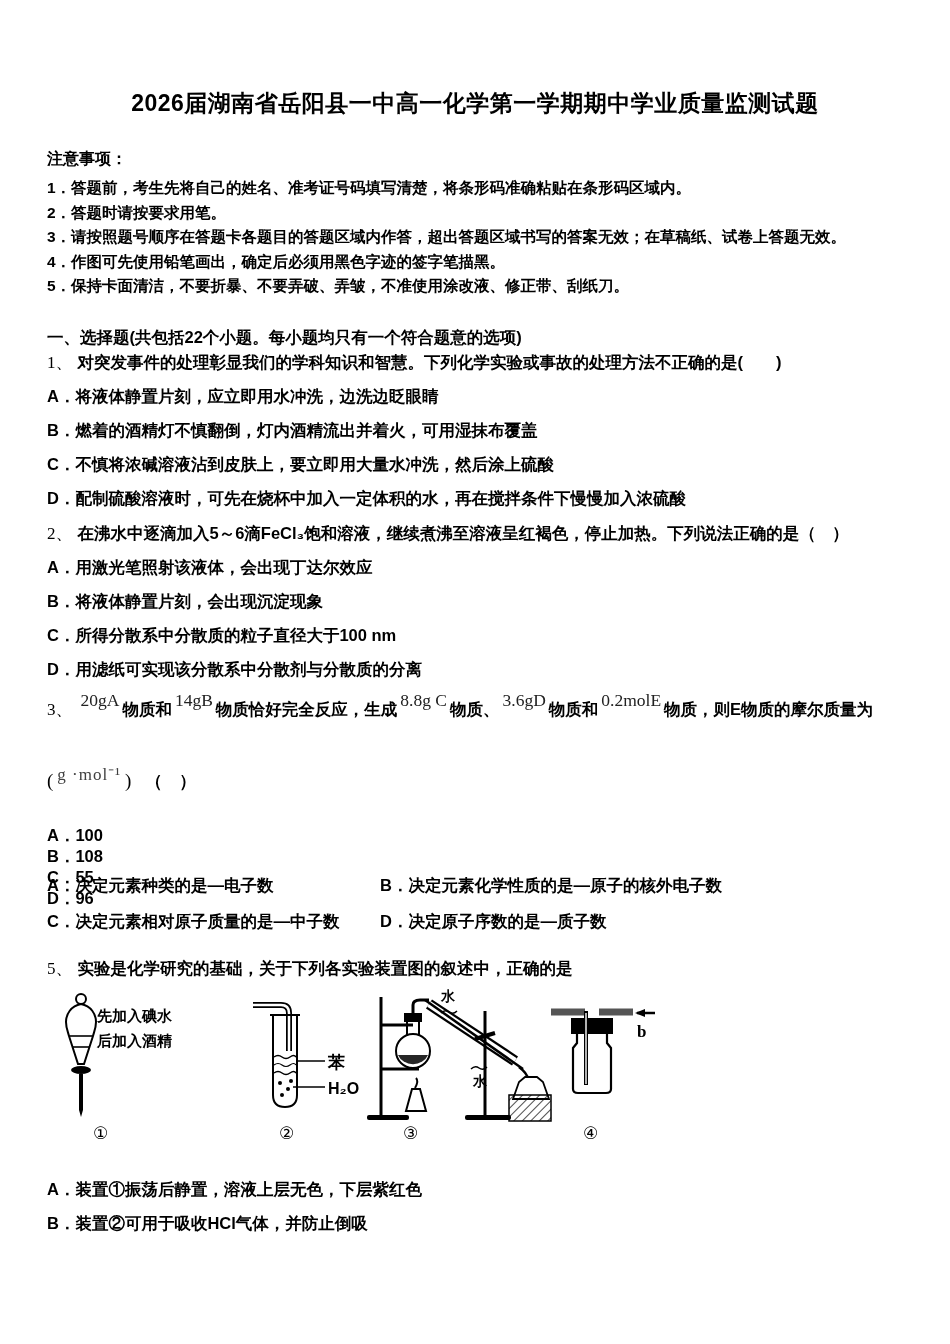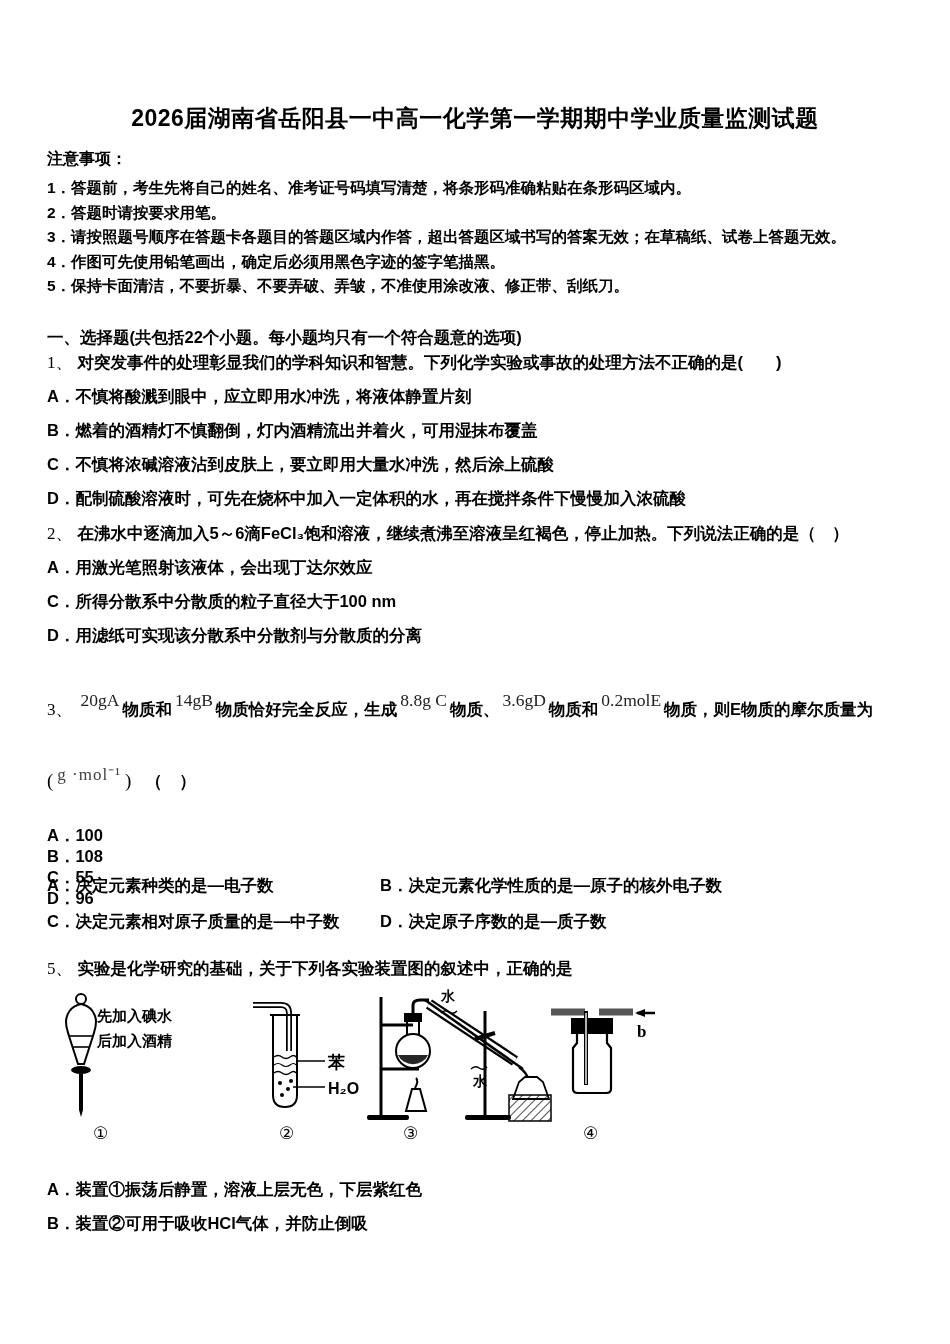--- a/index.html
+++ b/index.html
@@ -1,20 +1,20 @@
 <!DOCTYPE html>
 <html><head>
 <meta charset="utf-8">
 <style>
   * { margin:0; padding:0; box-sizing:border-box; }
   html,body { background:#ffffff; }
   body { width:950px; height:1344px; font-family:"Liberation Sans",sans-serif; color:#000; position:relative; overflow:hidden; }
   .page { position:absolute; left:0; top:0; width:950px; height:1344px; background:#fff; }
   .blk { position:absolute; left:47px; right:42px; }
-  .title { left:0; right:0; top:103px; text-align:center; font-size:23px; font-weight:bold; letter-spacing:0.5px; }
+  .title { left:0; right:0; top:88px; text-align:center; font-size:23px; font-weight:bold; letter-spacing:0.5px; }
   .notice { top:147px; }
   .notice-heading { font-size:16px; font-weight:bold; line-height:24px; margin-bottom:5px; }
   .notice-item { font-size:15.5px; font-weight:bold; line-height:24.5px; white-space:nowrap; }
   .section-heading { top:327px; font-size:16.5px; font-weight:bold; white-space:nowrap; }
   .q-line { font-size:16.5px; font-weight:bold; line-height:21px; white-space:nowrap; }
   .q-num { font-family:"Liberation Serif",serif; font-weight:normal; font-size:17px; padding-right:5px; }
   .opt { font-size:16.5px; font-weight:bold; line-height:21px; margin-top:13px; white-space:nowrap; }
   .q1 { top:352px; } .q2 { top:523px; } .q3 { top:692px; } .q4 { top:860px; } .q5 { top:958px; }
   .q3-line { line-height:34px; }
   .formula { font-family:"Liberation Serif",serif; font-weight:normal; font-size:17.5px; position:relative; top:-9px; padding:0 3px; color:#222; }
@@ -49,31 +49,32 @@
     <div class="notice-item">4．作图可先使用铅笔画出，确定后必须用黑色字迹的签字笔描黑。</div>
     <div class="notice-item">5．保持卡面清洁，不要折暴、不要弄破、弄皱，不准使用涂改液、修正带、刮纸刀。</div>
   </div>
 
   <div class="blk section-heading">一、选择题(共包括22个小题。每小题均只有一个符合题意的选项)</div>
 
   <div class="blk q1">
     <div class="q-line">
       <span class="q-num">1、</span><span>对突发事件的处理彰显我们的学科知识和智慧。下列化学实验或事故的处理方法不正确的是(　　)</span>
     </div>
-    <div class="opt">A．不慎将酸溅到眼中，应立即用水冲洗，将液体静置片刻</div>
+    <div class="opt">A．将液体静置片刻，应立即用水冲洗，边洗边眨眼睛</div>
     <div class="opt">B．燃着的酒精灯不慎翻倒，灯内酒精流出并着火，可用湿抹布覆盖</div>
     <div class="opt">C．不慎将浓碱溶液沾到皮肤上，要立即用大量水冲洗，然后涂上硫酸</div>
     <div class="opt">D．配制硫酸溶液时，可先在烧杯中加入一定体积的水，再在搅拌条件下慢慢加入浓硫酸</div>
   </div>
 
   <div class="blk q2">
     <div class="q-line">
       <span class="q-num">2、</span><span>在沸水中逐滴加入5～6滴FeCl₃饱和溶液，继续煮沸至溶液呈红褐色，停止加热。下列说法正确的是（　）</span>
     </div>
     <div class="opt">A．用激光笔照射该液体，会出现丁达尔效应</div>
+    <div class="opt">B．将液体静置片刻，会出现沉淀现象</div>
     <div class="opt">C．所得分散系中分散质的粒子直径大于100 nm</div>
     <div class="opt">D．用滤纸可实现该分散系中分散剂与分散质的分离</div>
   </div>
 
   <div class="blk q3">
     <div class="q-line q3-line">
       <span class="q-num">3、</span><span class="formula">20gA</span><span>物质和</span><span class="formula">14gB</span><span>物质恰好完全反应，生成</span><span class="formula">8.8g C</span><span>物质、</span><span class="formula">3.6gD</span><span>物质和</span><span class="formula">0.2molE</span><span>物质，则E物质的摩尔质量为</span>
     </div>
     <div class="q3-unit">
       <span class="paren">(</span><span class="formula-u">g ·mol⁻¹</span><span class="paren">)</span><span class="blank">（　）</span>

